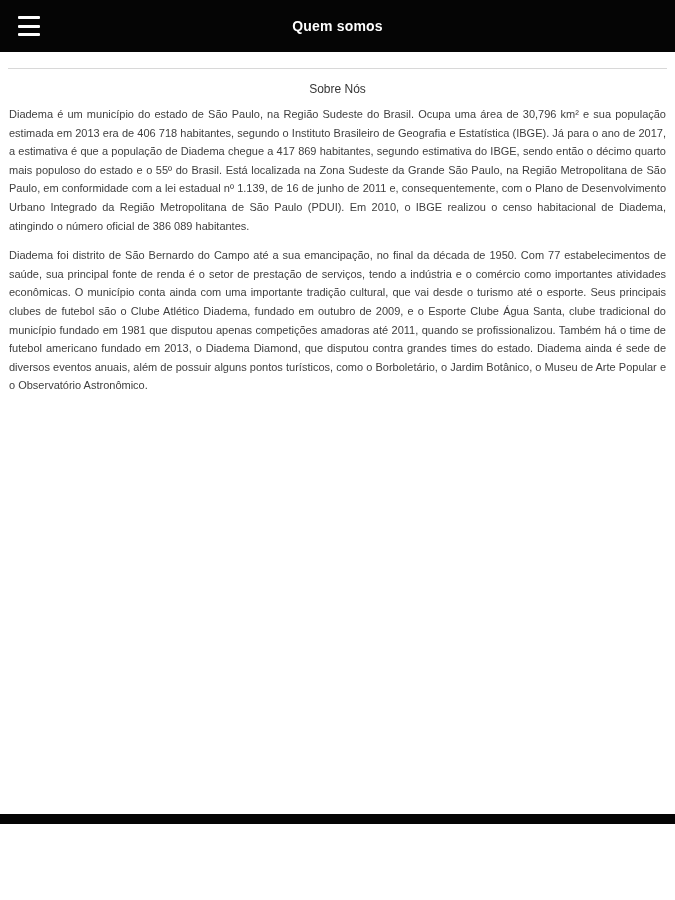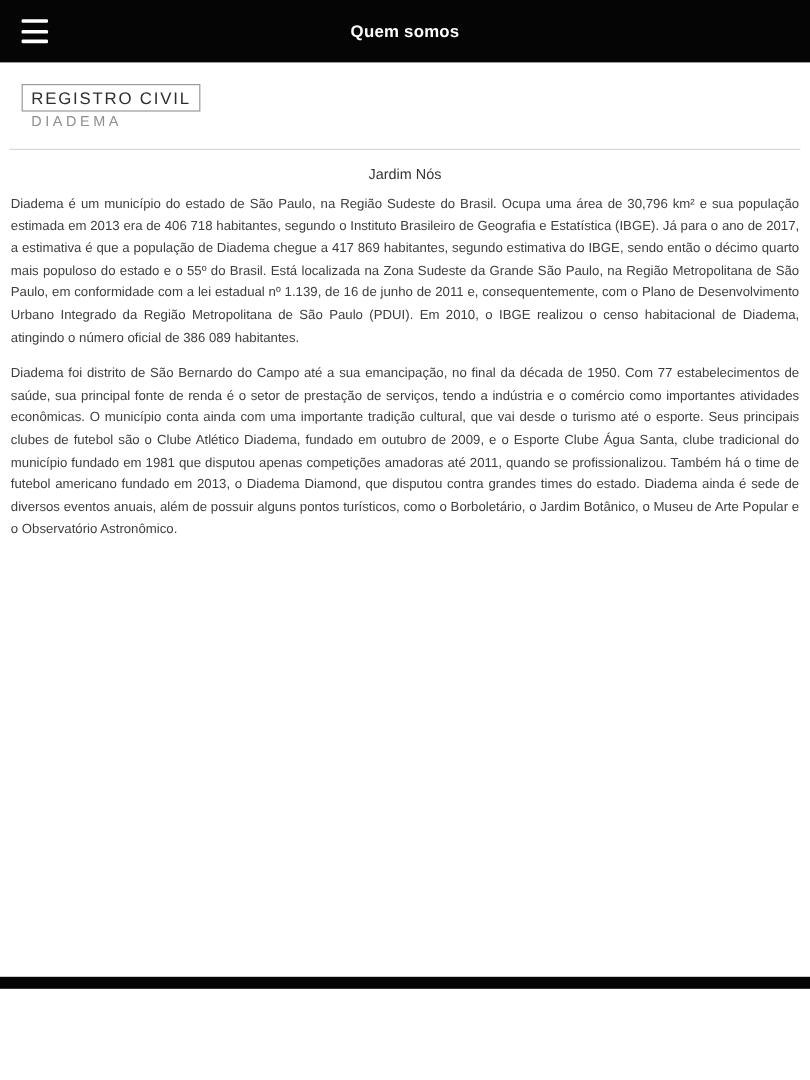--- a/index.html
+++ b/index.html
@@ -116,28 +116,24 @@
     <button class="hamburger" aria-label="Menu">
       <span></span>
       <span></span>
       <span></span>
     </button>
     <h1 class="appbar-title">Quem somos</h1>
   </header>
 
   <main class="content">
 
-    <div class="logo">
-      <div class="logo-line1">REGISTRO CIVIL</div>
-      <div class="logo-line2">DIADEMA</div>
-    </div>
 
     <hr class="divider">
 
-    <h2 class="section-heading">Jardim Nós</h2>
+    <h2 class="section-heading">Sobre Nós</h2>
 
     <p class="para">Diadema é um município do estado de São Paulo, na Região Sudeste do Brasil. Ocupa uma área de 30,796 km² e sua população estimada em 2013 era de 406 718 habitantes, segundo o Instituto Brasileiro de Geografia e Estatística (IBGE). Já para o ano de 2017, a estimativa é que a população de Diadema chegue a 417 869 habitantes, segundo estimativa do IBGE, sendo então o décimo quarto mais populoso do estado e o 55º do Brasil. Está localizada na Zona Sudeste da Grande São Paulo, na Região Metropolitana de São Paulo, em conformidade com a lei estadual nº 1.139, de 16 de junho de 2011 e, consequentemente, com o Plano de Desenvolvimento Urbano Integrado da Região Metropolitana de São Paulo (PDUI). Em 2010, o IBGE realizou o censo habitacional de Diadema, atingindo o número oficial de 386 089 habitantes.</p>
 
     <p class="para">Diadema foi distrito de São Bernardo do Campo até a sua emancipação, no final da década de 1950. Com 77 estabelecimentos de saúde, sua principal fonte de renda é o setor de prestação de serviços, tendo a indústria e o comércio como importantes atividades econômicas. O município conta ainda com uma importante tradição cultural, que vai desde o turismo até o esporte. Seus principais clubes de futebol são o Clube Atlético Diadema, fundado em outubro de 2009, e o Esporte Clube Água Santa, clube tradicional do município fundado em 1981 que disputou apenas competições amadoras até 2011, quando se profissionalizou. Também há o time de futebol americano fundado em 2013, o Diadema Diamond, que disputou contra grandes times do estado. Diadema ainda é sede de diversos eventos anuais, além de possuir alguns pontos turísticos, como o Borboletário, o Jardim Botânico, o Museu de Arte Popular e o Observatório Astronômico.</p>
 
   </main>
 
   <footer class="bottombar"></footer>
 
 </div>

